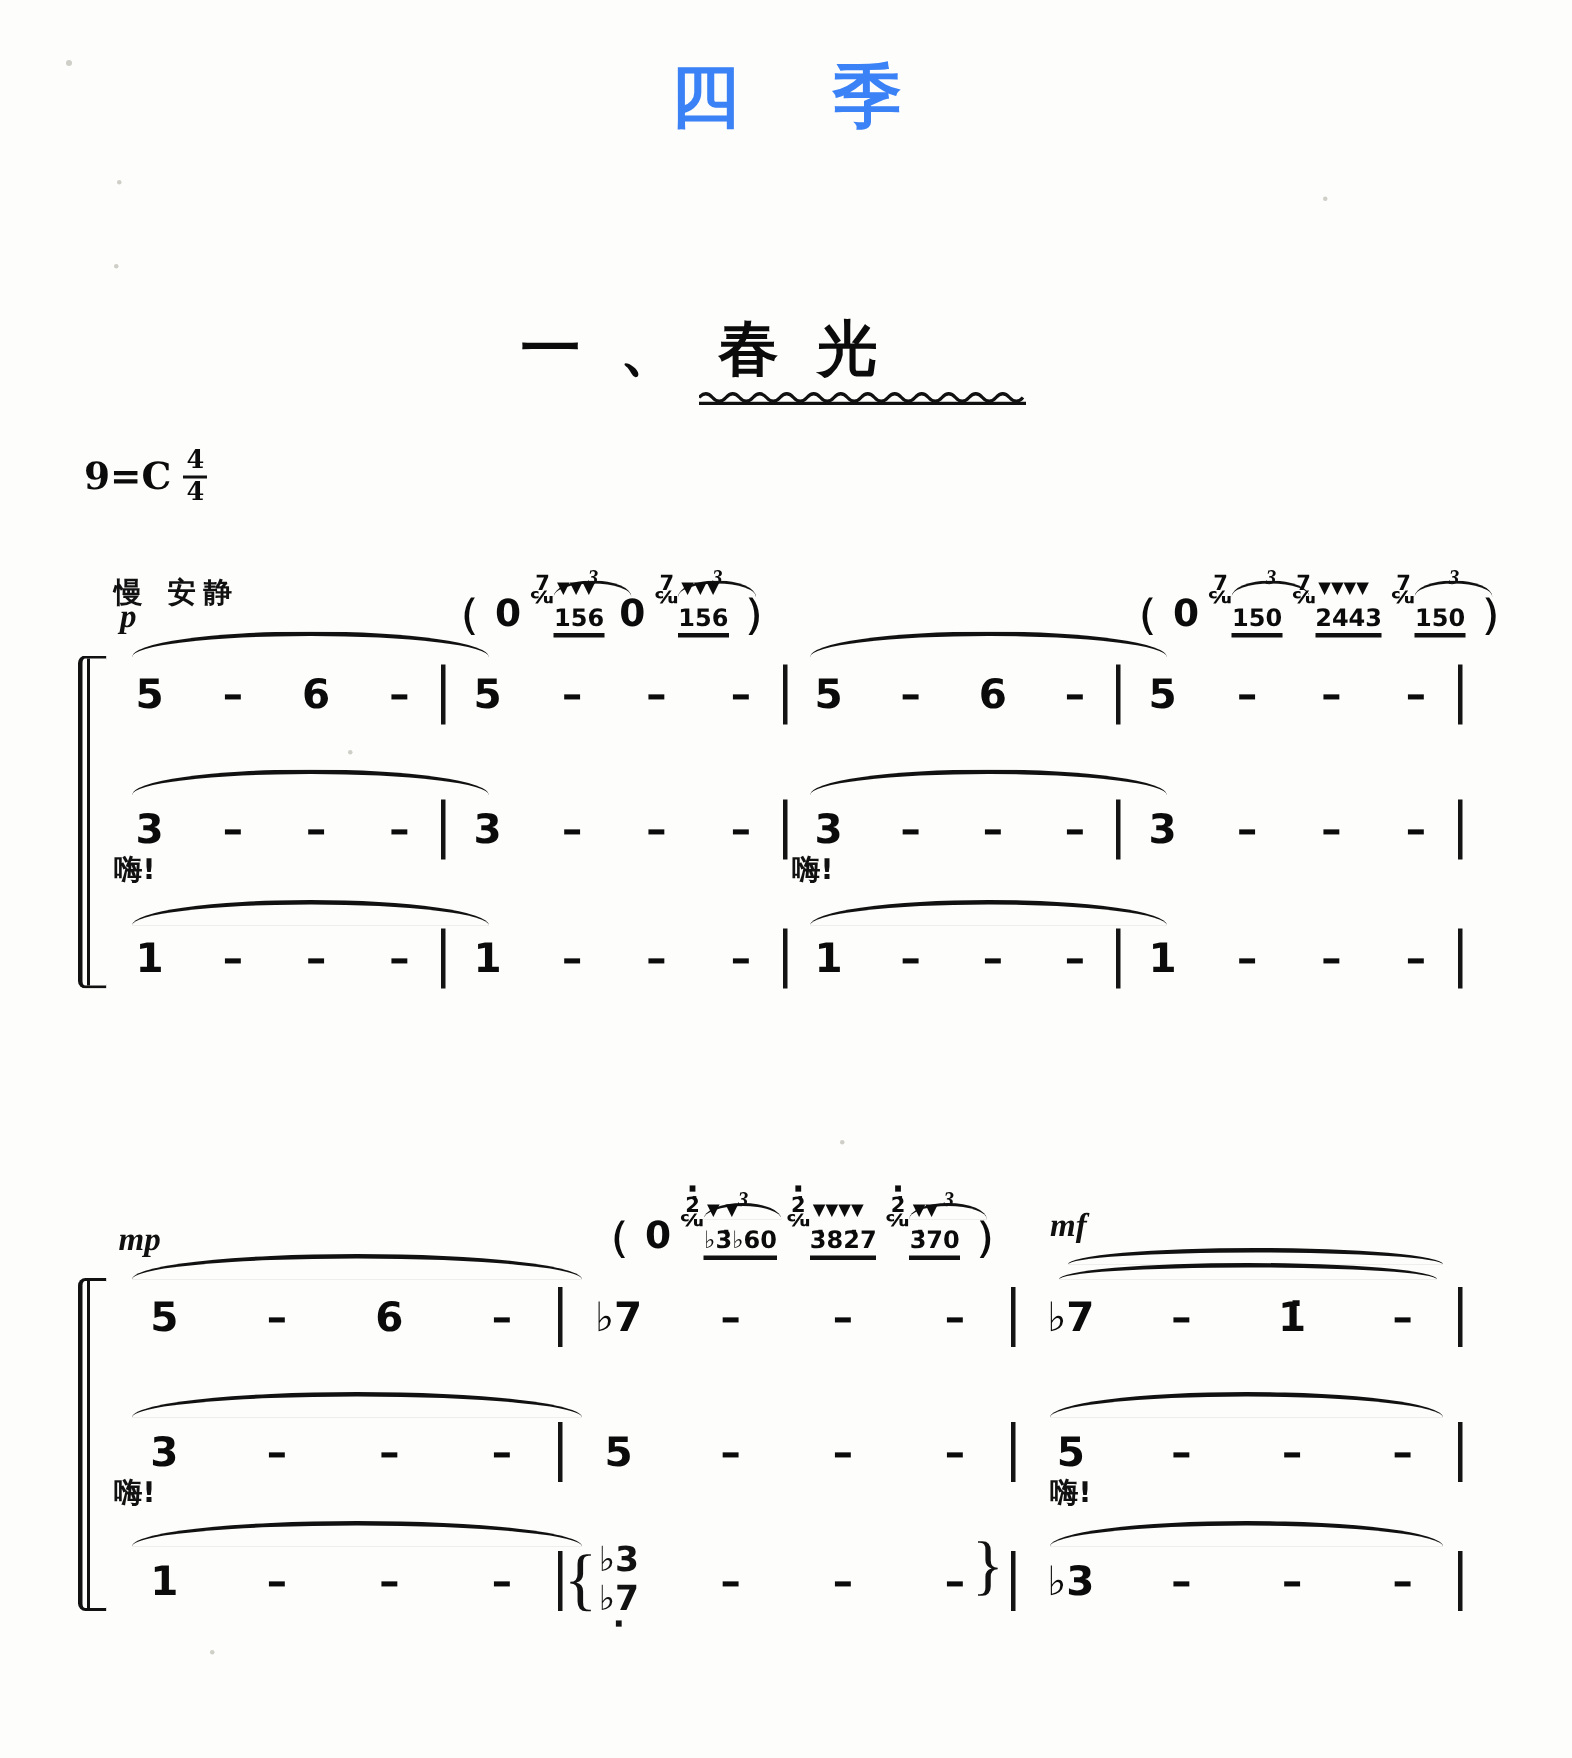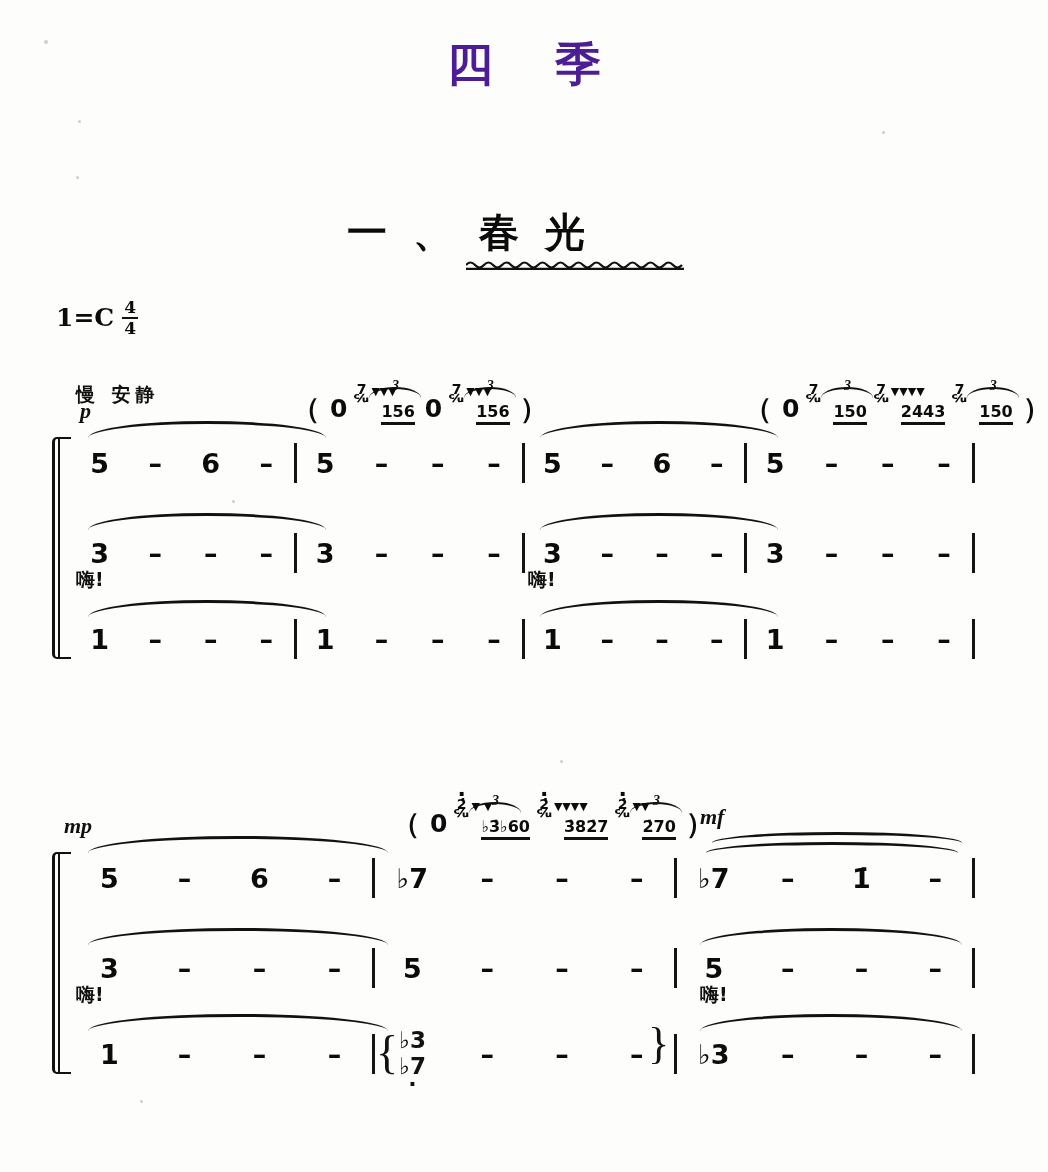--- a/index.html
+++ b/index.html
@@ -24,21 +24,21 @@
   
   .main-title {
     position: absolute;
     top: 34px; left: 0; width: 1048px;
     text-align: center;
     font-family: Liberation Mono, monospace;
     font-weight: 700;
     font-size: 46px;
     letter-spacing: 62px;
     text-indent: 62px;
-    color: #4c1d95;
+    color: #3b82f6;
   }
   .subtitle {
     position: absolute;
     top: 124px; left: 0; width: 1048px;
     text-align: center;
     font-family: "DejaVu Sans", sans-serif;
     font-weight: 700;
     font-size: 21px;
     letter-spacing: 1px;
     color: #111;
@@ -209,21 +209,21 @@
     display: block;
     font-size: 11px;
     margin-top: -3px;
     transform: scaleX(1.2);
   }
   .orn .notes {
     display: flex;
     align-items: flex-end;
     border-bottom: 3px solid #111;
     padding-bottom: 1px;
-    margin-left: 24px;
+    margin-left: 12px;
   }
   .orn .acc-row {
     position: absolute;
     top: 6px;
     left: 14px;
     display: flex;
     gap: 3px;
     font-size: 11px;
     line-height: 1;
   }
@@ -307,21 +307,21 @@
 
   <div class="main-title">四季</div>
   <div class="section-title">一、春光</div>
 
   <svg class="squiggle" viewBox="0 0 218 12" preserveAspectRatio="none">
     <path d="M0 7 q4.5 -5 9 0 t9 0 t9 0 t9 0 t9 0 t9 0 t9 0 t9 0 t9 0 t9 0 t9 0 t9 0 t9 0 t9 0 t9 0 t9 0 t9 0 t9 0 t9 0 t9 0 t9 0 t9 0 t9 0 t9 0" fill="none" stroke="#111" stroke-width="2.2"></path>
     <path d="M0 11 H218" stroke="#111" stroke-width="2.4" fill="none"></path>
   </svg>
 
   <div class="key-sig">
-    <span>1=C</span>
+    <span>9=C</span>
     <span class="frac">
       <span class="num">4</span>
       <span class="den">4</span>
     </span>
   </div>
 
 
   <div class="system" style="top:0;height:300px">
 
     <div class="tempo" style="top:382px;left:76px">慢 安静</div>
@@ -488,21 +488,21 @@
           <span>3</span>
         </span>
         <span class="notes">150</span>
       </span>
       <span class="paren">）</span>
     </div>
   </div>
 
   <div class="system" style="top:0;height:320px">
 
-    <div class="dyn" style="top:813px;left:64px">mp</div>
+    <div class="dyn" style="top:813px;left:79px">mp</div>
     <div class="dyn" style="top:804px;left:700px">mf</div>
 
     <div class="brace" style="top:852px;left:52px;height:218px"></div>
 
     <div class="slur" style="top:836px;left:88px;width:300px"></div>
     <div class="slur flat" style="top:832px;left:712px;width:250px"></div>
     <div class="slur flat" style="top:842px;left:706px;width:252px"></div>
     <div class="slur" style="top:928px;left:88px;width:300px"></div>
     <div class="slur" style="top:928px;left:700px;width:262px"></div>
     <div class="slur" style="top:1014px;left:88px;width:300px"></div>
@@ -612,21 +612,21 @@
       <span class="orn">
         <span class="grace">
           <span class="dot-above">2̇</span>
           <span class="gtail">℆</span>
         </span>
         <span class="triplet">
           <span class="arc"></span>
           <span>3</span>
         </span>
         <span class="acc-row">▼▼</span>
-        <span class="notes">2̇70</span>
+        <span class="notes">3̇70</span>
       </span>
       <span class="paren">）</span>
     </div>
   </div>
 
   <div class="speck" style="top:40px;left:44px;width:4px;height:4px"></div>
   <div class="speck" style="top:120px;left:78px;width:3px;height:3px"></div>
   <div class="speck" style="top:176px;left:76px;width:3px;height:3px"></div>
   <div class="speck" style="top:131px;left:882px;width:3px;height:3px"></div>
   <div class="speck" style="top:500px;left:232px;width:3px;height:3px"></div>

